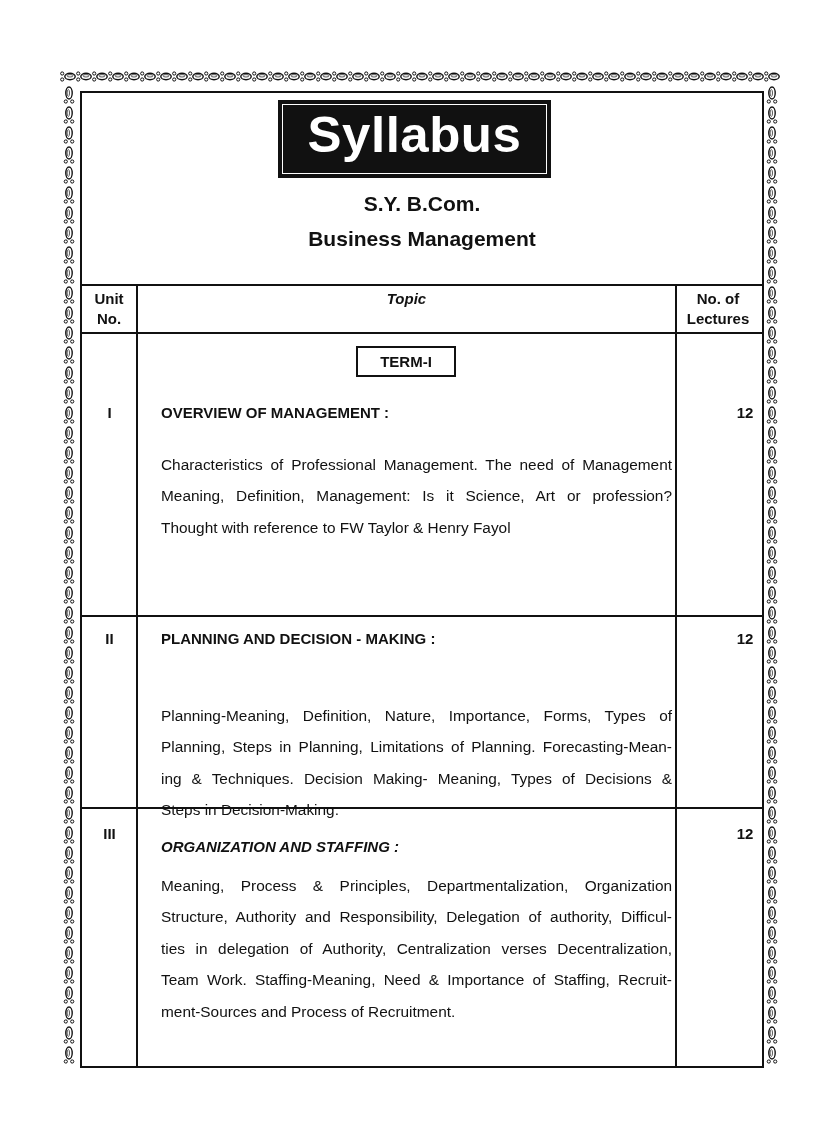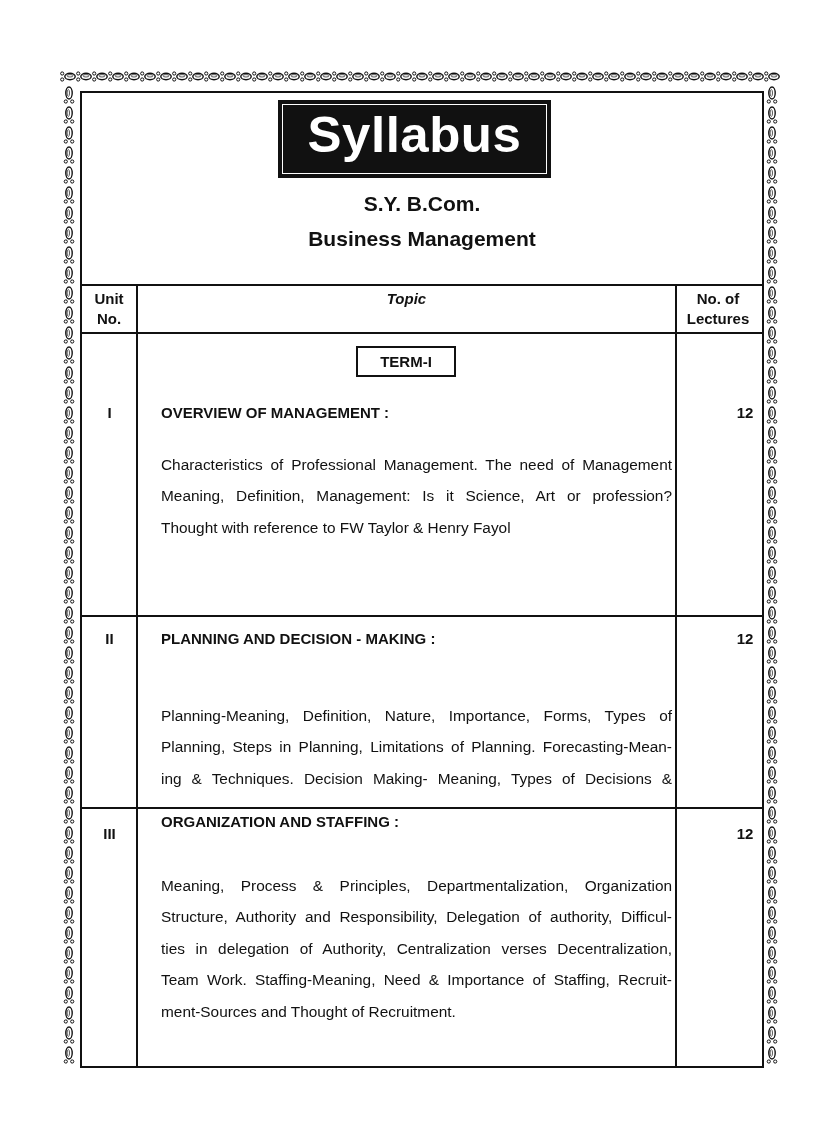--- a/index.html
+++ b/index.html
@@ -209,24 +209,25 @@
   <span class="last">Thought with  reference to FW Taylor &amp; Henry Fayol</span>
 </div>
 
 <div class="unit-no" style="top:630px;">II</div>
 <div class="topic-head" style="top:630px;">PLANNING AND DECISION - MAKING :</div>
 <div class="lect" style="top:630px;">12</div>
 <div class="topic-body" style="top:675px;margin-top:25px;">
   <span>Planning-Meaning, Definition, Nature, Importance, Forms, Types of</span>
   <span>Planning, Steps in Planning, Limitations of Planning.  Forecasting-Mean-</span>
   <span>ing &amp; Techniques. Decision Making- Meaning, Types of Decisions &amp;</span>
+  <span class="last">Steps in Decision-Making.</span>
 </div>
 
 <div class="unit-no" style="top:825px;">III</div>
-<div class="topic-head" style="top:813px;">ORGANIZATION  AND STAFFING :</div>
+<div class="topic-head" style="top:838px;font-style:italic;">ORGANIZATION  AND STAFFING :</div>
 <div class="lect" style="top:825px;">12</div>
 <div class="topic-body" style="top:870px;">
   <span>Meaning, Process &amp; Principles, Departmentalization, Organization</span>
   <span>Structure, Authority and Responsibility, Delegation of authority, Difficul-</span>
   <span>ties in delegation of Authority, Centralization verses Decentralization,</span>
   <span>Team Work.  Staffing-Meaning, Need &amp; Importance of Staffing, Recruit-</span>
-  <span class="last">ment-Sources and Thought of Recruitment.</span>
+  <span class="last">ment-Sources and Process of Recruitment.</span>
 </div>
 
 </body></html>

